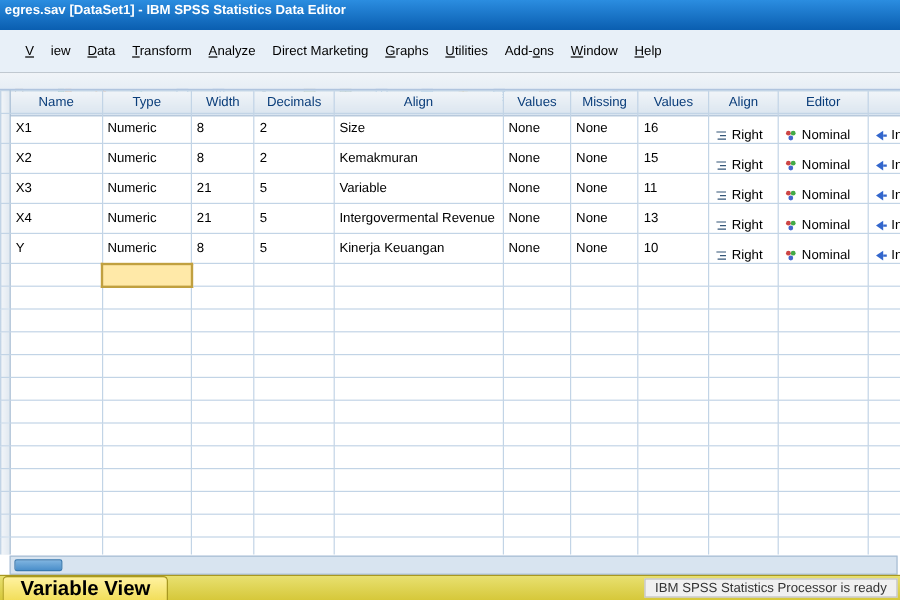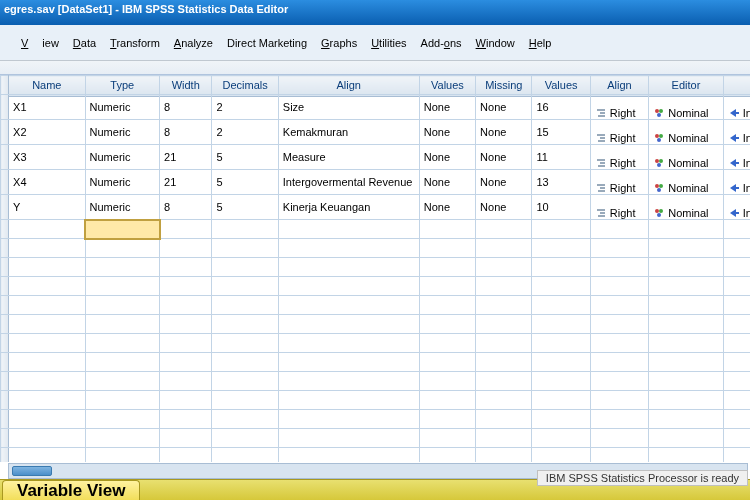--- a/index.html
+++ b/index.html
@@ -39,21 +39,21 @@
   .align-cell, .meas-cell, .role-cell { display: flex; align-items: flex-end; gap: 3px; margin-top: 12px; }
   .icon-s { width: 12px; height: 12px; display: inline-block; flex-shrink: 0; }
 
   .hscroll-track { position: absolute; bottom: 21px; left: 8px; right: 2px; height: 16px; background: #d8e4f0; border: 1px solid #a8bdd4; }
   .hscroll-thumb { position: absolute; left: 3px; top: 2px; height: 10px; width: 40px; background: linear-gradient(#7fb4e0,#4b8fca); border: 1px solid #3a7ab0; border-radius: 2px; }
 
   .tabbar { position: absolute; bottom: 0; left: 0; right: 0; height: 21px; background: linear-gradient(#e8e070, #d6c83a); border-top: 1px solid #a89820; display: flex; align-items: flex-end; }
   .tab { height: 20px; padding: 0 14px; line-height: 20px; font-size: 17px; border: 1px solid #a89820; border-bottom: none; margin-left: 2px; background: linear-gradient(#fff6c0,#f0e680); border-radius: 4px 4px 0 0; }
   .tab.active { background: linear-gradient(#fff2a0,#f2de5a); font-weight: bold; }
 
-  .statusbar { position: absolute; right: 2px; bottom: 14px; height: 16px; font-size: 11px; color: #333; background: #f0f0f0; border: 1px solid #c0c0c0; padding: 0 8px; line-height: 14px; }
+  .statusbar { position: absolute; right: 2px; bottom: 2px; height: 16px; font-size: 11px; color: #333; background: #f0f0f0; border: 1px solid #c0c0c0; padding: 0 8px; line-height: 14px; }
 </style>
 </head>
 <body>
 
 <div class="titlebar">
   <span>egres.sav [DataSet1] - IBM SPSS Statistics Data Editor</span>
 </div>
 
 <div class="menubar">
   <span><u>V</u><span></span>iew</span>
@@ -283,21 +283,21 @@
                   <line x1="8" y1="6" x2="11" y2="6" stroke="#36c" stroke-width="2"></line>
                 </svg></span>In</span>
           </td>
         </tr>
         <tr>
           <td class="rowhead"></td>
           <td>X3</td>
           <td>Numeric</td>
           <td>21</td>
           <td>5</td>
-          <td>Measure</td>
+          <td>Variable</td>
           <td>None</td>
           <td>None</td>
           <td>11</td>
           <td>
             <span class="align-cell"><span class="icon-s"><svg viewBox="0 0 12 12">
                   <line x1="2" y1="3" x2="10" y2="3" stroke="#357"></line>
                   <line x1="5" y1="6" x2="10" y2="6" stroke="#357"></line>
                   <line x1="3" y1="9" x2="10" y2="9" stroke="#357"></line>
                 </svg></span>Right</span>
           </td>

